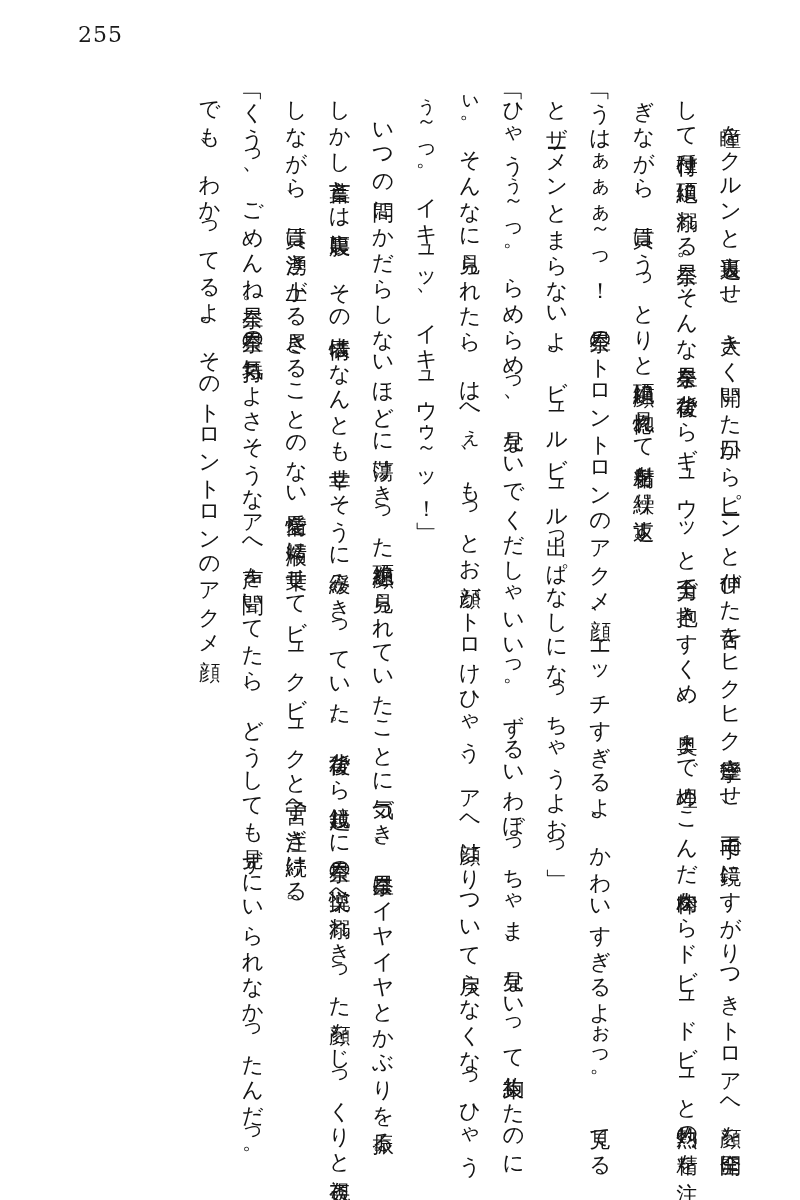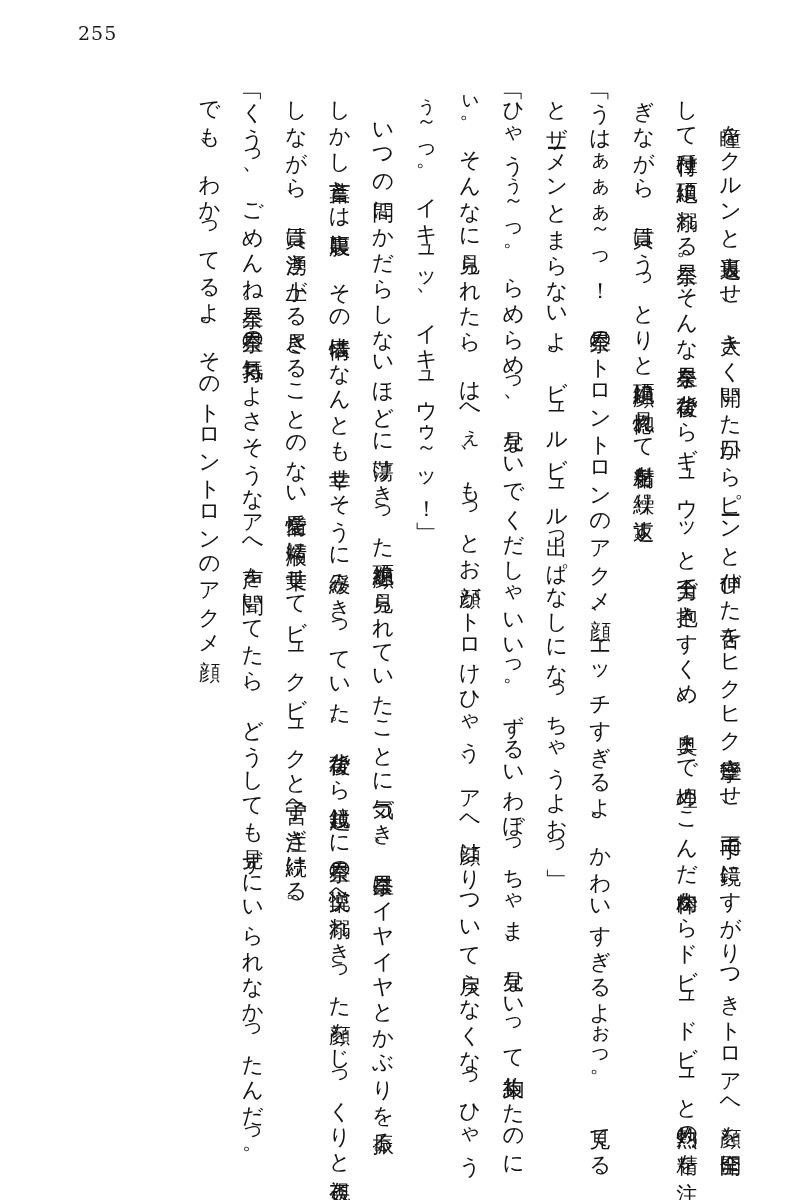--- a/index.html
+++ b/index.html
@@ -23,21 +23,21 @@
     width: 800px;
     height: 1200px;
     box-sizing: border-box;
     background: #ffffff;
   }
 
   .page-number {
     position: absolute;
     top: 22px;
     left: 78px;
-    font-size: 19px;
+    font-size: 22px;
     letter-spacing: 1px;
     color: #1a1a1a;
     font-family: "DejaVu Serif", "Liberation Serif", serif;
   }
 
   
   .text-block {
     position: absolute;
     top: 86px;
     left: 52px;

